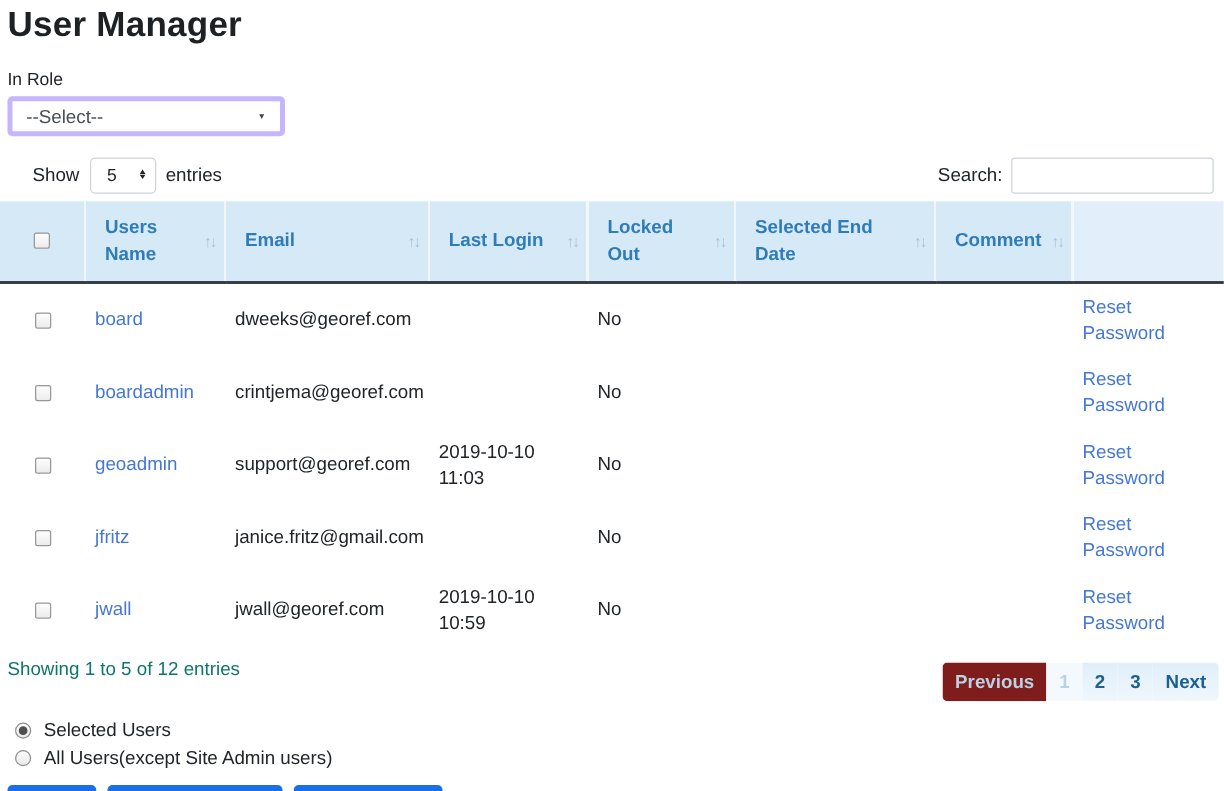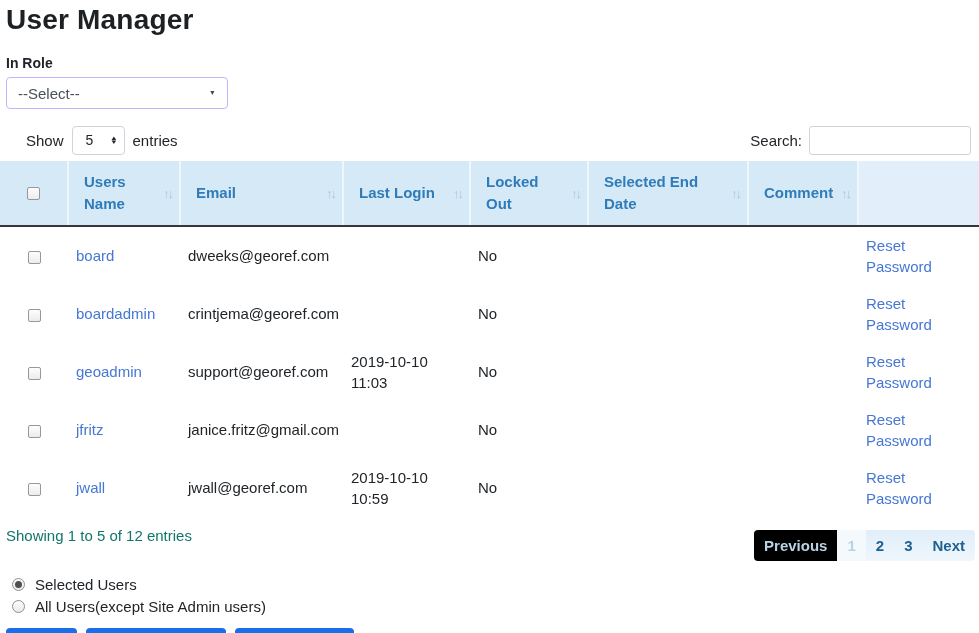--- a/index.html
+++ b/index.html
@@ -19,29 +19,29 @@
     font-size: 28px;
     font-weight: 700;
     color: #1d2124;
     letter-spacing: 0.2px;
   }
 
   
   .role-label {
     margin: 19px 0 6px 6px;
     font-size: 14px;
-    font-weight: 700;
+    font-weight: 400;
     color: #212529;
   }
   .role-select {
     position: relative;
     margin-left: 6px;
     width: 222px;
     height: 32px;
-    border: 1px solid #c4b5fd;
+    border: 4px solid #c4b5fd;
     border-radius: 4px;
     background: #fff;
     display: flex;
     align-items: center;
     padding: 0 26px 0 11px;
     color: #495057;
     cursor: pointer;
   }
   .role-select .caret {
     position: absolute;
@@ -179,21 +179,21 @@
     position: absolute;
     right: 4px;
     top: 13px;
     display: flex;
     border-radius: 4px;
     overflow: hidden;
     font-size: 15px;
     font-weight: 700;
   }
   .pg-item { padding: 7px 10px; cursor: pointer; }
-  .pg-disabled { color: #b9d2e4; background: #000000; cursor: default; }
+  .pg-disabled { color: #b9d2e4; background: #7f1d1d; cursor: default; }
   .pg-current  { color: #b9d2e4; background: #f4f9fd; }
   .pg-enabled  { color: #1e6090; background: linear-gradient(180deg, #e0eef9, #f0f7fd); }
 
   
   .scope-section { margin: 9px 0 0 12px; }
   .scope-row { display: flex; align-items: center; height: 22px; cursor: pointer; }
   .scope-row .scope-label { margin-left: 10px; font-size: 15px; color: #212529; }
 
   
   .buttons-row { margin: 10px 0 0 6px; display: flex; }

